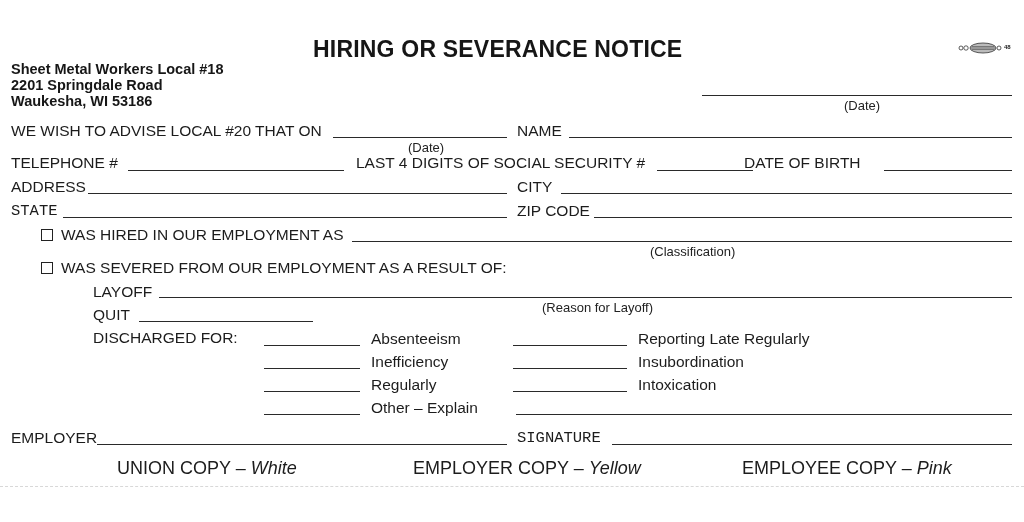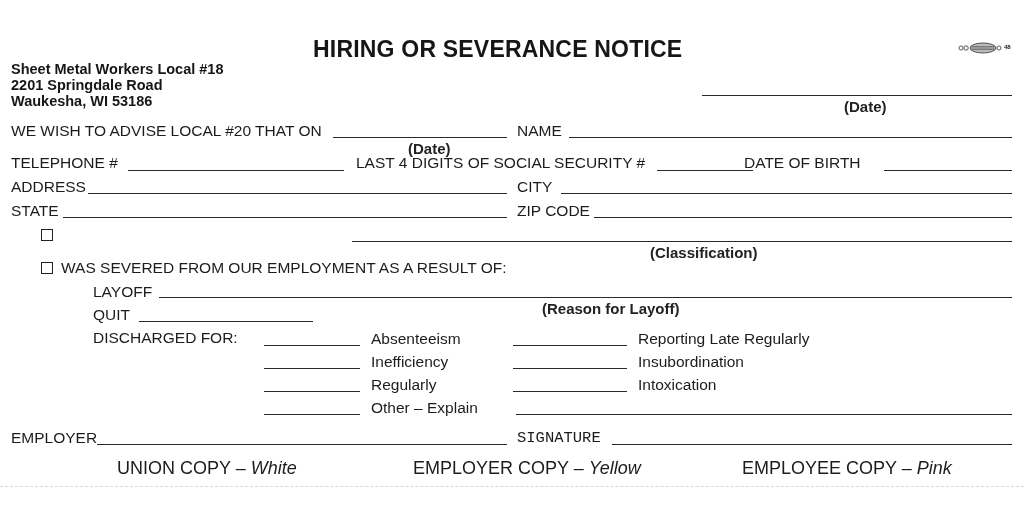--- a/index.html
+++ b/index.html
@@ -4,21 +4,21 @@
   <style>
     html, body { margin: 0; padding: 0; background: #ffffff; }
     body {
       width: 1024px; height: 522px; position: relative; overflow: hidden;
       font-family: "Liberation Sans", sans-serif; color: #1a1a1a;
     }
     .abs { position: absolute; white-space: nowrap; }
     .title { font-weight: bold; font-size: 23px; letter-spacing: 0.2px; color: #161616; }
     .org { font-weight: bold; font-size: 14.5px; line-height: 15.5px; color: #161616; }
     .lbl { font-size: 15.5px; color: #1c1c1c; }
-    .sub { font-size: 15px; color: #222; font-weight: bold; }
+    .sub { font-size: 13px; color: #222; }
     .line { position: absolute; height: 0; border-top: 1.3px solid #2a2a2a; }
     .field { position: absolute; height: 16px; background: transparent; border: none; outline: none; padding: 0; margin: 0; font-family: "Liberation Sans", sans-serif; font-size: 14px; }
     .cb { display: inline-block; width: 10px; height: 10px; border: 1.2px solid #222; vertical-align: -1px; margin-right: 8px; background: #fff; cursor: pointer; }
     .copy { font-size: 18px; color: #1c1c1c; }
     .copy i { font-style: italic; }
     .bug { position: absolute; left: 958px; top: 42px; width: 54px; height: 12px; }
     .dash-rule { position: absolute; left: 0; top: 486px; width: 1024px; border-top: 1px dashed #d8d8d8; }
   </style>
 </head>
 <body>
@@ -66,30 +66,30 @@
 <div class="line" style="left:884px; top:170px; width:128px;"></div>
 
 <div class="abs lbl" style="left:11px; top:178px;">ADDRESS</div>
 <input class="field" style="left: 88px; top: 177px; width: 419px;">
 <div class="line" style="left:88px; top:193px; width:419px;"></div>
 
 <div class="abs lbl" style="left:517px; top:178px;">CITY</div>
 <input class="field" style="left: 561px; top: 177px; width: 451px;">
 <div class="line" style="left:561px; top:193px; width:451px;"></div>
 
-<div class="abs lbl" style="left:11px; top:202px;">STATE</div>
+<div class="abs lbl" style="left:11px; top:202px;font-family:Liberation Mono, monospace;">STATE</div>
 <input class="field" style="left: 63px; top: 201px; width: 444px;">
 <div class="line" style="left:63px; top:217px; width:444px;"></div>
 
 <div class="abs lbl" style="left:517px; top:202px;">ZIP CODE</div>
 <input class="field" style="left: 594px; top: 201px; width: 418px;">
 <div class="line" style="left:594px; top:217px; width:418px;"></div>
 
 <div class="abs lbl" style="left:41px; top:226px;">
-  <span class="cb"></span>
+  <span class="cb"></span><span>WAS HIRED IN OUR EMPLOYMENT AS</span>
 </div>
 <input class="field" style="left: 352px; top: 225px; width: 660px;">
 <div class="line" style="left:352px; top:241px; width:660px;"></div>
 <div class="abs sub" style="left:650px; top:244px;">(Classification)</div>
 
 <div class="abs lbl" style="left:41px; top:259px;">
   <span class="cb"></span><span>WAS SEVERED FROM OUR EMPLOYMENT AS A RESULT OF:</span>
 </div>
 
 <div class="abs lbl" style="left:93px; top:283px;">LAYOFF</div>

